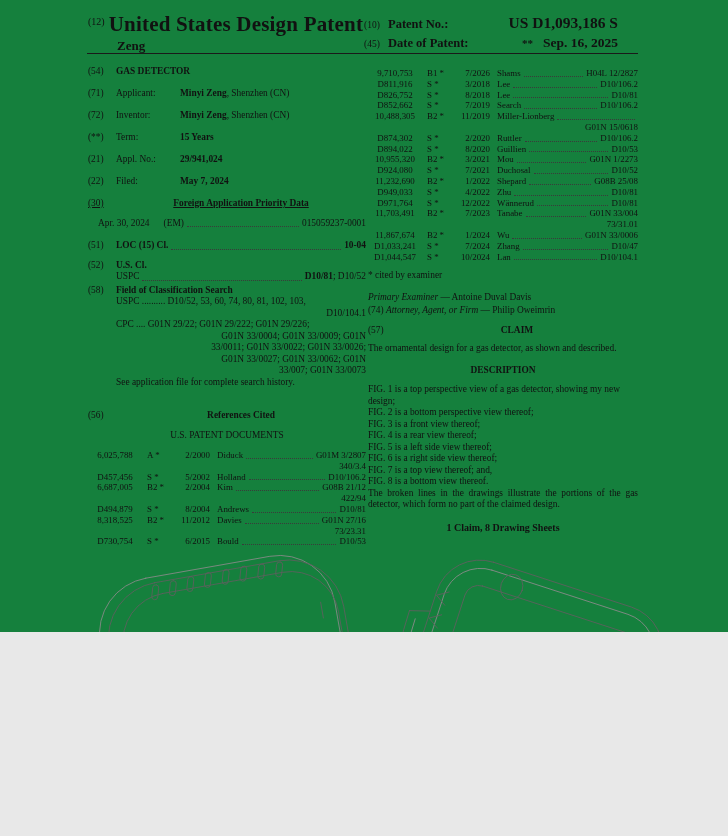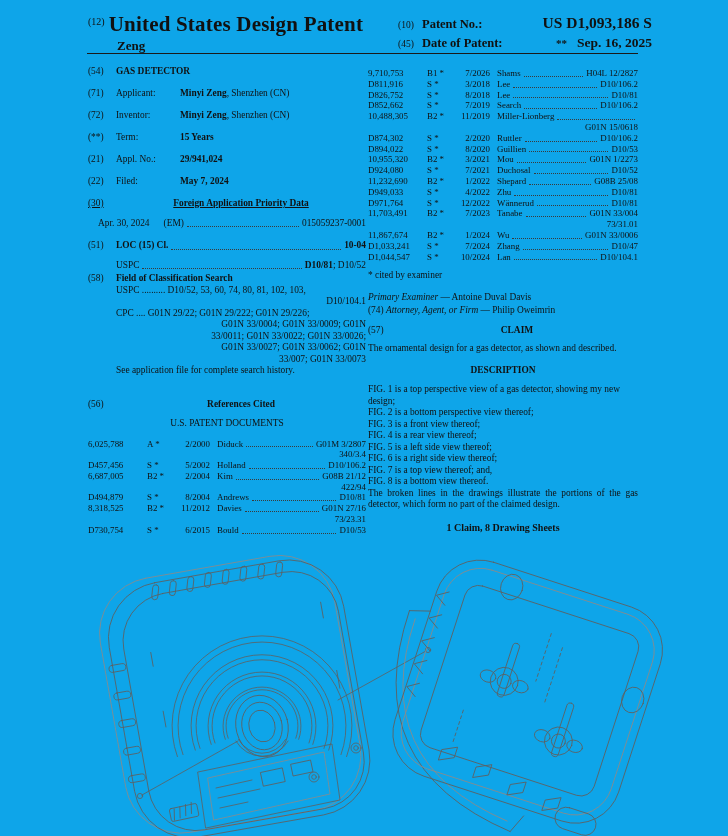--- a/index.html
+++ b/index.html
@@ -1,23 +1,23 @@
 <!DOCTYPE html>
 <html><head>
 <meta charset="utf-8">
 <style>
   html,body{margin:0;padding:0;background:#e8e8e8;}
-  .page{position:relative;width:728px;height:836px;background:#0ea5e9;margin:0 auto;
+  .page{position:relative;width:728px;height:632px;background:#15803d;margin:0 auto;
         font-family:"Liberation Serif", serif;color:#111;overflow:hidden;}
   
   .hdr-left{position:absolute;left:88px;top:12px;width:300px;}
   .hdr-code{font-size:10px;vertical-align:6px;}
   .hdr-title{font-size:21px;font-weight:700;letter-spacing:.2px;}
   .hdr-surname{font-size:13px;font-weight:700;margin-left:29px;margin-top:1px;}
-  .hdr-right{position:absolute;left:398px;top:14px;width:254px;}
+  .hdr-right{position:absolute;left:364px;top:14px;width:254px;}
   .hdr-row{display:flex;align-items:baseline;line-height:17px;}
   .hdr-row .c{font-size:9.5px;width:24px;flex:0 0 24px;}
   .hdr-row .l{font-size:12.5px;font-weight:700;}
   .hdr-row .sp{flex:1;}
   .patno{font-size:15.5px;font-weight:700;white-space:nowrap;}
   .stars{font-size:11px;font-weight:700;margin-right:10px;}
   .patdate{font-size:13.5px;font-weight:700;white-space:nowrap;}
   .hrule{position:absolute;left:87px;top:53px;width:551px;border-top:1.6px solid #1a1a1a;}
   
   .col{position:absolute;top:66px;font-size:9.4px;line-height:11.5px;}
@@ -28,21 +28,21 @@
   .lbl{flex:0 0 64px;}
   .b{font-weight:700;}
   .val{flex:1;}
   .ctr{flex:1;text-align:center;font-weight:700;}
   .leader{flex:1;border-bottom:1.2px dotted #3a3a3a;margin:0 3px 2px 3px;min-width:10px;}
   .indent{margin-left:28px;}
   .right-al{text-align:right;}
   .just{text-align:justify;}
   
   .ref-row{display:flex;font-size:8.9px;line-height:10.8px;white-space:nowrap;}
-  .ref-num{flex:0 0 54px;text-align:left;}
+  .ref-num{flex:0 0 54px;text-align:center;}
   .ref-kind{flex:0 0 27px;padding-left:5px;}
   .ref-date{flex:0 0 36px;text-align:right;}
   .ref-name{padding-left:7px;}
   .ref-cls{text-align:right;}
   .ref-cont{font-size:8.9px;line-height:10.8px;text-align:right;}
   .refs{margin-top:2px;} .gap8{height:8px;} .gap10{height:10px;}
   .sec-title-row{display:flex;margin-bottom:7px;}
   .italic{font-style:italic;}
   .claims-line{text-align:center;font-weight:700;font-size:10px;margin-top:11px;}
   .fig-line{}
@@ -124,20 +124,24 @@
       <span>015059237-0001</span>
     </div>
 
     <div class="sec" style="margin-bottom:8px;">
       <span class="code">(51)</span>
       <span class="b">LOC (15) Cl.</span>
       <span class="leader"></span>
       <span class="b">10-04</span>
     </div>
 
+    <div class="sec" style="margin-bottom:0;">
+      <span class="code">(52)</span>
+      <span class="b">U.S. Cl.</span>
+    </div>
     <div class="sec" style="margin-bottom:2px;">
       <span class="code"></span>
       <span>USPC</span>
       <span class="leader"></span>
       <span><span class="b">D10/81</span><span>; D10/52</span></span>
     </div>
 
     <div class="sec" style="margin-bottom:0;">
       <span class="code">(58)</span>
       <span class="b">Field of Classification Search</span>

